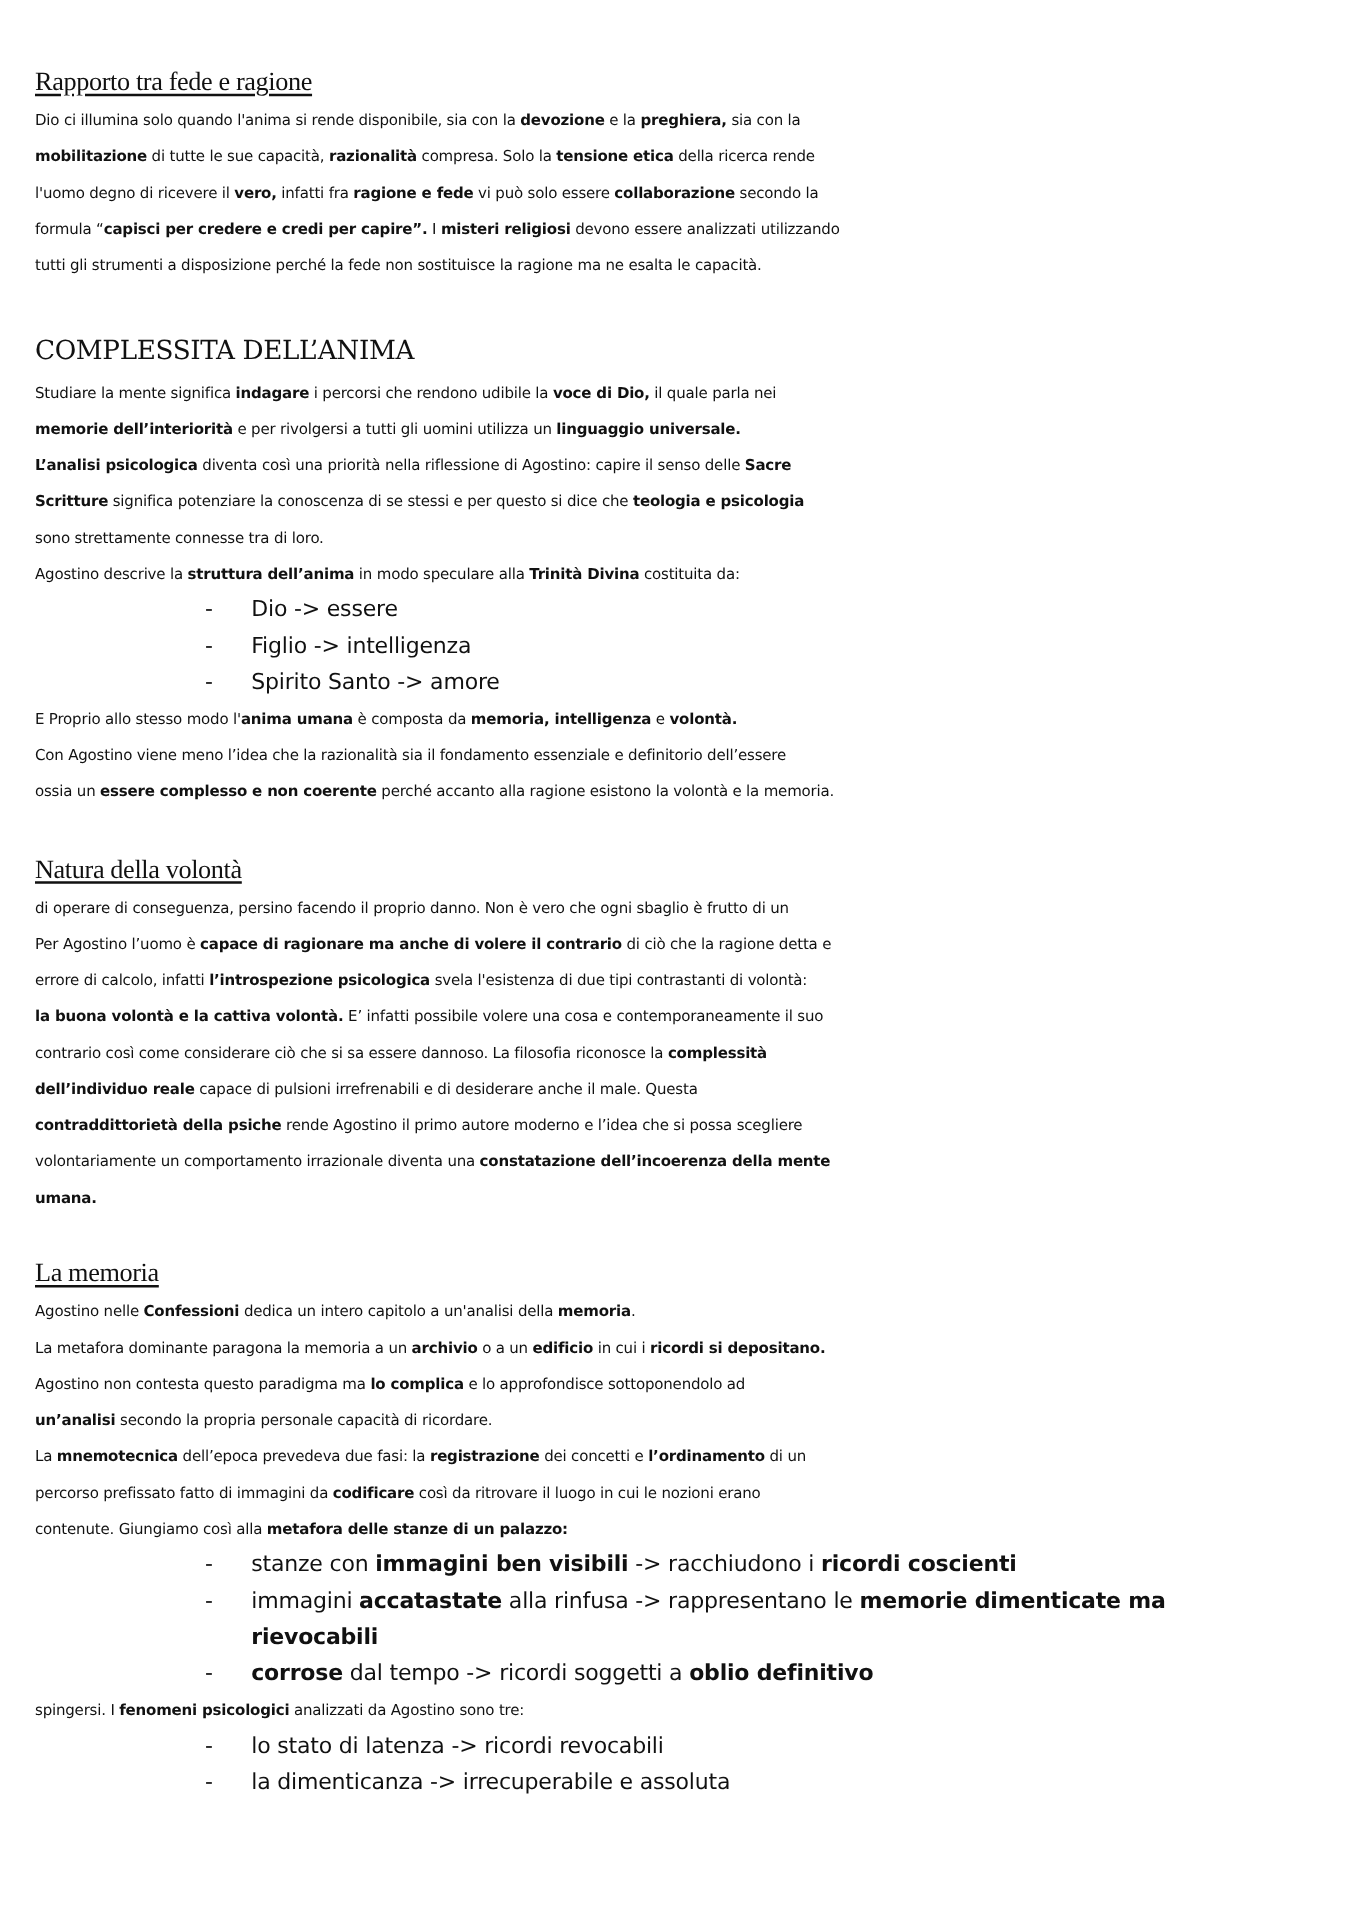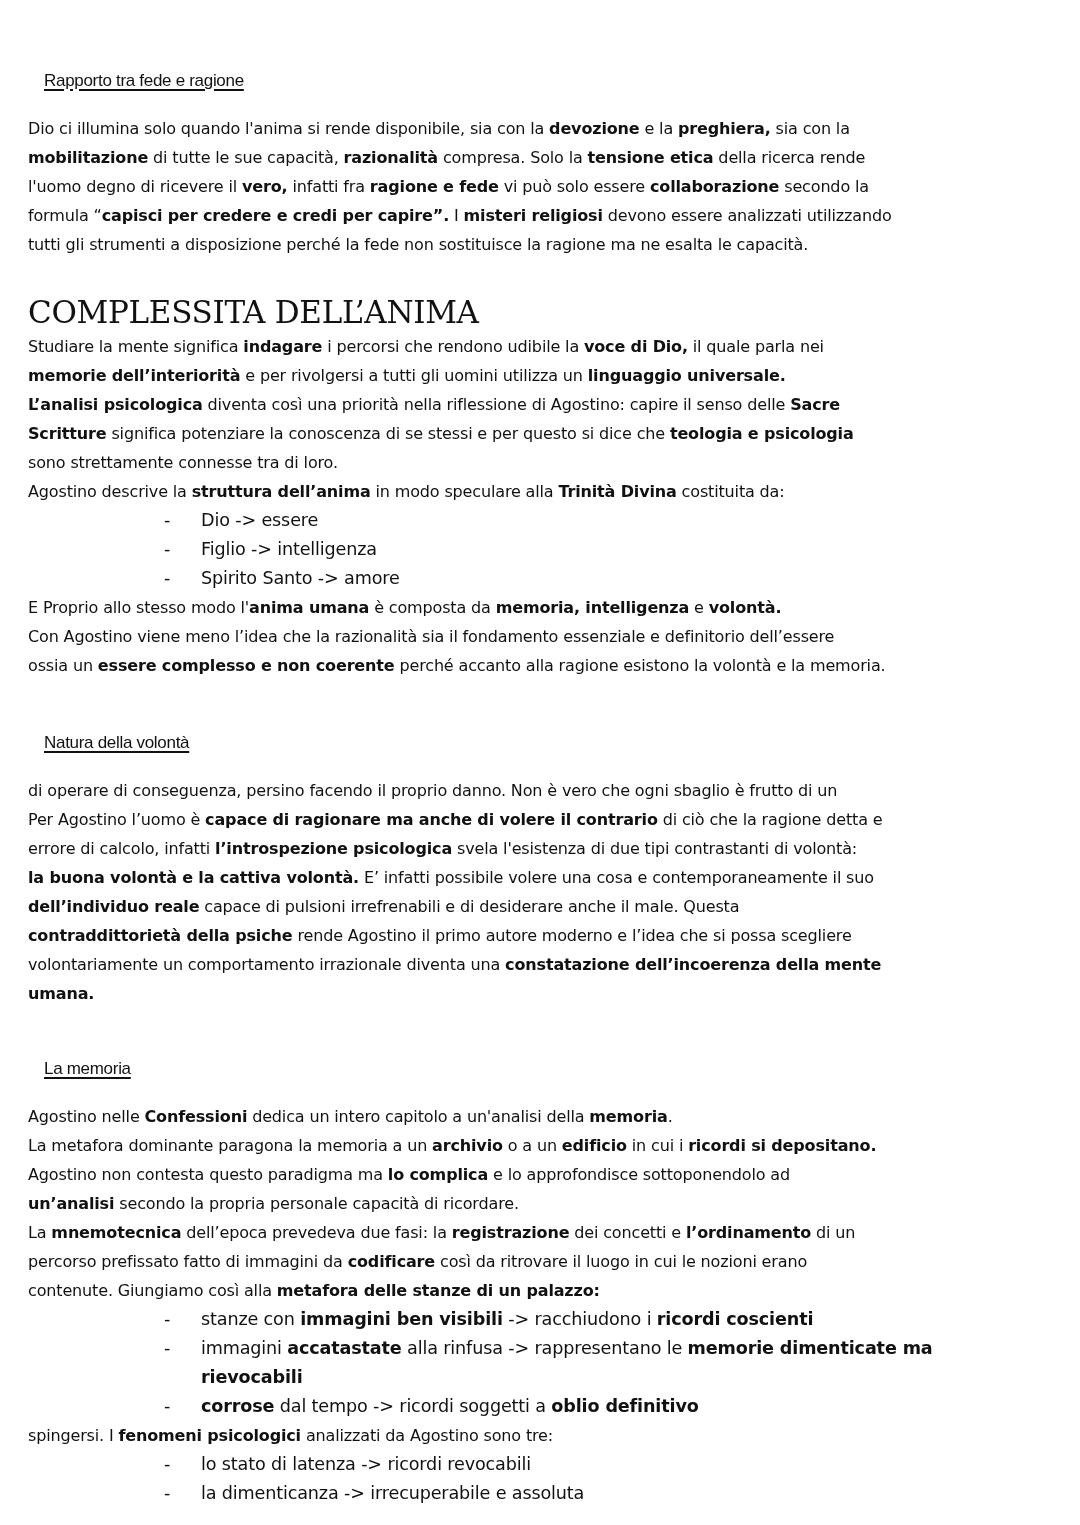--- a/index.html
+++ b/index.html
@@ -2,29 +2,29 @@
 <html><head>
 <meta charset="utf-8">
 <style>
   html, body { margin: 0; padding: 0; background: #ffffff; }
   body {
     width: 1080px; height: 1525px; overflow: hidden; position: relative;
     font-family: "DejaVu Sans", sans-serif; color: #111111;
   }
   .page { position: absolute; left: 28px; top: 48px; width: 1030px; }
   .h2 {
-    font-family: Liberation Sans, sans-serif; font-size: 17px; font-weight: normal;
+    font-family: Liberation Serif, serif; font-size: 21px; font-weight: normal;
     text-decoration: underline; text-underline-offset: 3px; text-decoration-thickness: 2px;
-    margin: 16px; line-height: 34px; letter-spacing: -0.3px;
+    margin: 0; line-height: 34px; letter-spacing: -0.3px;
   }
   .h1 {
-    font-family: "DejaVu Serif", serif; font-size: 31px; font-weight: normal;
+    font-family: "DejaVu Serif", serif; font-size: 21px; font-weight: normal;
     margin: 0; line-height: 40px; letter-spacing: -0.3px;
   }
-  .p { font-size: 16px; line-height: 29px; margin: 0; letter-spacing: -0.15px; white-space: nowrap; }
+  .p { font-size: 12px; line-height: 29px; margin: 0; letter-spacing: -0.15px; white-space: nowrap; }
   .line { display: block; white-space: nowrap; }
   b { font-weight: bold; }
   .bi { font-weight: bold; }
   ul.dash { list-style: none; margin: 0; padding: 0; }
   ul.dash li { position: relative; padding-left: 173px; font-size: 17.6px; line-height: 29px; letter-spacing: -0.15px; white-space: nowrap; }
   ul.dash li .dash-mark { position: absolute; left: 136px; }
 </style>
 </head>
 <body>
 
@@ -62,20 +62,21 @@
     </div>
 
   <div style="height:30px"></div>
 
   <h2 class="h2">Natura della volontà</h2>
   <div class="p">
       <span class="line"><span>di operare di conseguenza, persino facendo il proprio danno. Non è vero che ogni sbaglio è frutto di un</span></span>
       <span class="line"><span>Per Agostino l’uomo è </span><b>capace di ragionare ma anche di volere il contrario</b><span> di ciò che la ragione detta e</span></span>
       <span class="line"><span>errore di calcolo, infatti </span><b>l’introspezione psicologica</b><span> svela l'esistenza di due tipi contrastanti di volontà:</span></span>
       <span class="line"><b>la buona volontà e la cattiva volontà.</b><span> E’ infatti possibile volere una cosa e contemporaneamente il suo</span></span>
+      <span class="line"><span>contrario così come considerare ciò che si sa essere dannoso. La filosofia riconosce la </span><b>complessità</b></span>
       <span class="line"><b>dell’individuo reale</b><span> capace di pulsioni irrefrenabili e di desiderare anche il male. Questa</span></span>
       <span class="line"><b>contraddittorietà della psiche</b><span> rende Agostino il primo autore moderno e l’idea che si possa scegliere</span></span>
       <span class="line"><span>volontariamente un comportamento irrazionale diventa una </span><b>constatazione dell’incoerenza della mente</b></span>
       <span class="line"><b>umana.</b></span>
     </div>
 
   <div style="height:28px"></div>
 
   <h2 class="h2">La memoria</h2>
   <div class="p">

